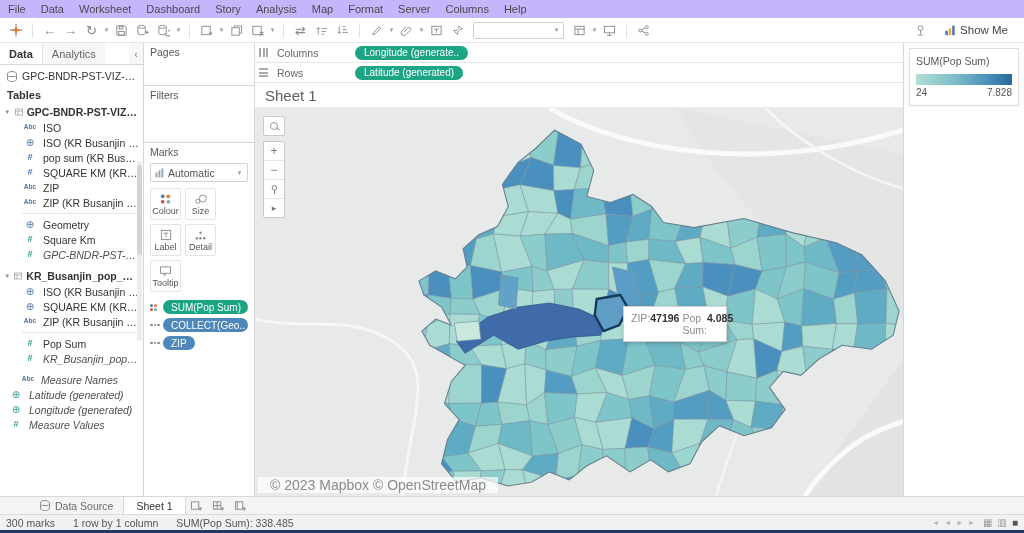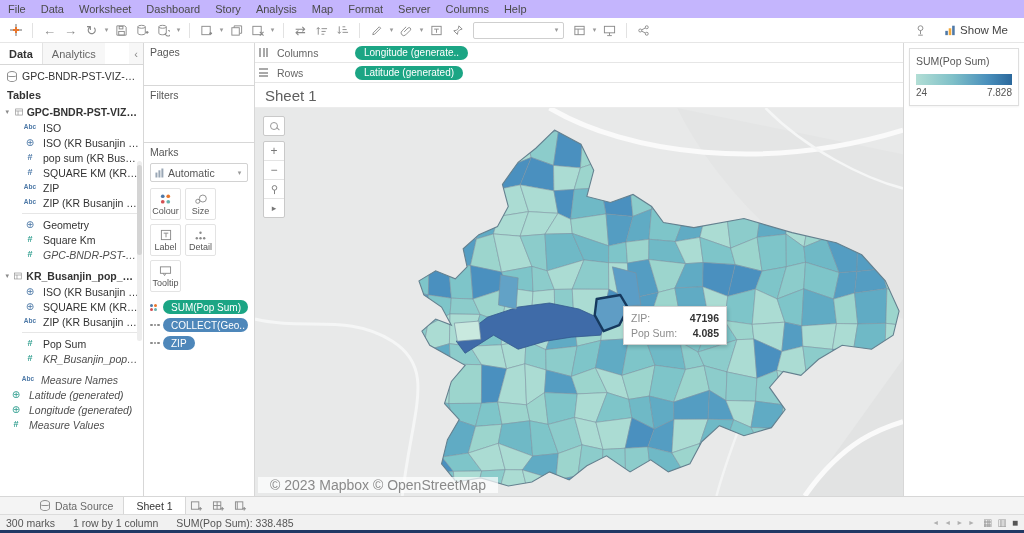--- a/index.html
+++ b/index.html
@@ -100,21 +100,21 @@
   .sheet-title{height:24px;display:flex;align-items:center;padding-left:10px;font-size:15px;color:#5f5f5f;
                background:#fff;border-bottom:1px solid #ececec;flex:0 0 auto;}
   .mapwrap{flex:1 1 auto;position:relative;background:#e8e9e9;overflow:hidden;}
   .mapwrap svg.mapsvg{position:absolute;inset:0;width:100%;height:100%;}
   .mapctl{position:absolute;left:8px;top:8px;display:flex;flex-direction:column;gap:5px;}
   .ctlbox{width:20px;background:#fff;border:1px solid #c9c9c9;border-radius:2px;display:flex;
           flex-direction:column;align-items:stretch;}
   .ctlbtn{height:18px;display:flex;align-items:center;justify-content:center;color:#777;font-size:12px;}
   .ctlbtn + .ctlbtn{border-top:1px solid #e4e4e4;}
   .tooltip{position:absolute;left:368px;top:198px;width:88px;background:#fff;border:1px solid #d2d2d2;
-           box-shadow:1px 2px 4px rgba(0,0,0,.18);padding:5px 7px;display:flex;flex-direction:column;gap:3px;}
+           box-shadow:1px 2px 4px rgba(0,0,0,.18);padding:5px 7px;display:flex;flex-direction:row;gap:3px;}
   .tooltip .trowt{display:flex;justify-content:space-between;font-size:10.5px;}
   .tooltip .tl{color:#8c8c8c;} .tooltip .tv{color:#333;font-weight:bold;}
   .attrib{position:absolute;left:3px;bottom:3px;font-size:14px;color:#8a8a8a;
           background:rgba(255,255,255,.7);padding:0 12px;}
 
   
   .legendpane{width:110px;flex:0 0 auto;background:#fff;padding:5px 5px;}
   .legendcard{border:1px solid #dedede;background:#fff;padding:6px 6px 7px 6px;box-shadow:0 1px 2px rgba(0,0,0,.05);}
   .legendtitle{font-size:10.5px;color:#575757;margin-bottom:7px;}
   .gradbar{height:11px;background:linear-gradient(90deg,#b2ded5,#7fc0c8 38%,#4a90bc 74%,#2b689c);}

